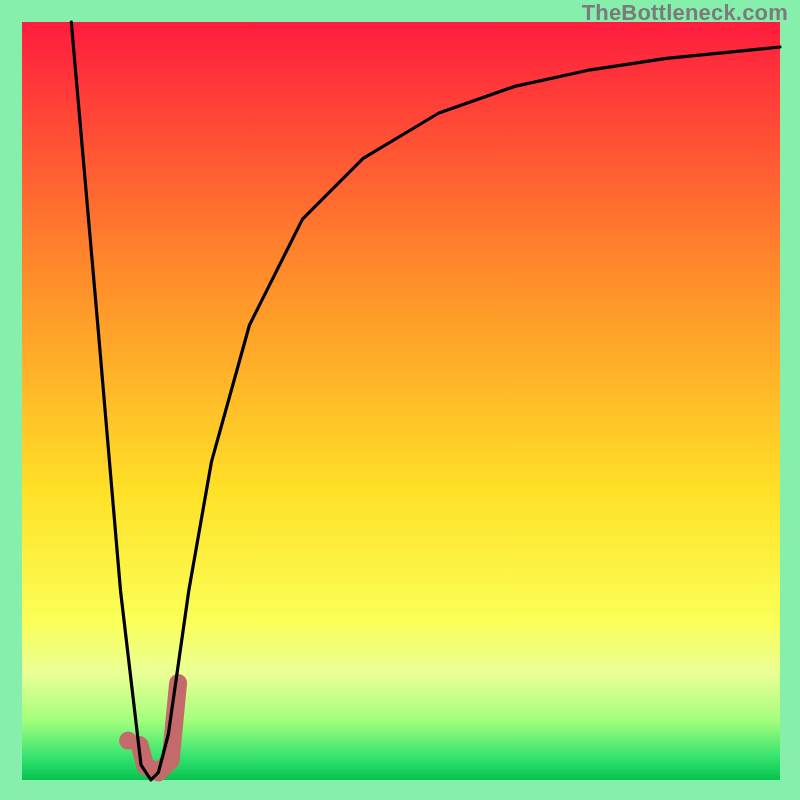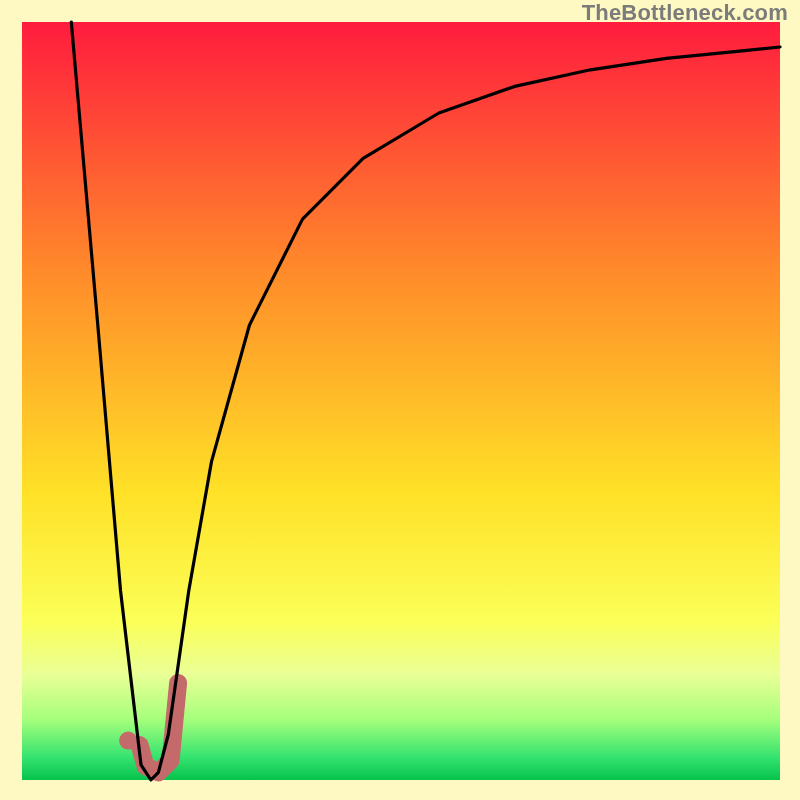--- a/index.html
+++ b/index.html
@@ -7,21 +7,21 @@
     padding: 0;
     width: 800px;
     height: 800px;
     background: #000;
     overflow: hidden;
   }
   .stage {
     position: relative;
     width: 800px;
     height: 800px;
-    background: #fef9c3;
+    background: #86efac;
   }
   svg {
     position: absolute;
     left: 0;
     top: 0;
   }
   .watermark {
     position: absolute;
     top: 0;
     right: 12px;

